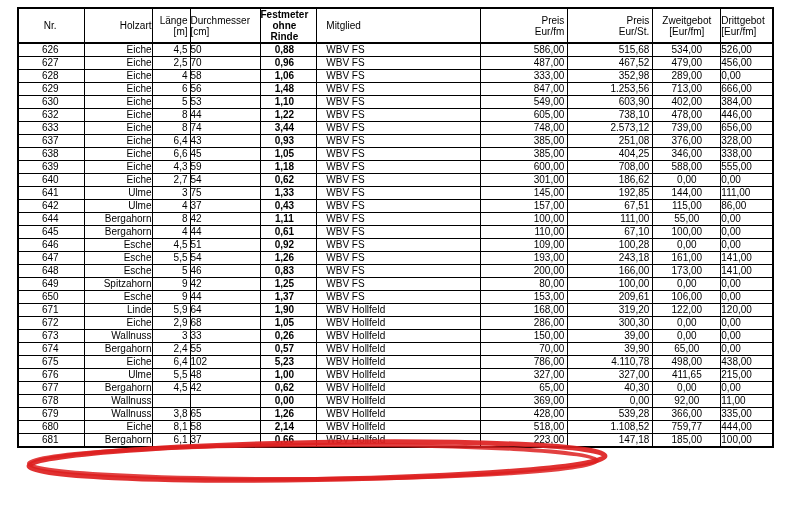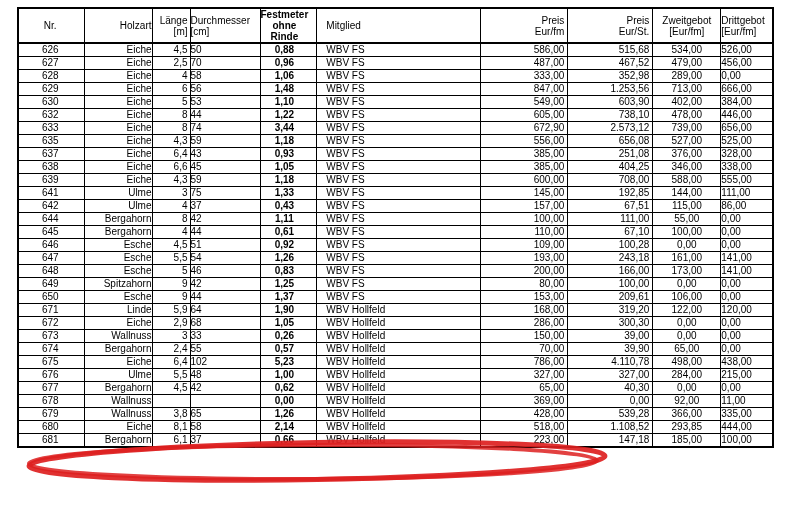--- a/index.html
+++ b/index.html
@@ -155,36 +155,24 @@
           <td class="c8">478,00</td>
           <td class="c9">446,00</td>
         </tr>
         <tr>
           <td class="c0">633</td>
           <td class="c1">Eiche</td>
           <td class="c2">8</td>
           <td class="c3">74</td>
           <td class="c4">3,44</td>
           <td class="c5">WBV FS</td>
-          <td class="c6">672,90</td>
+          <td class="c6">748,00</td>
           <td class="c7">2.573,12</td>
           <td class="c8">739,00</td>
           <td class="c9">656,00</td>
-        </tr>
-        <tr>
-          <td class="c0">635</td>
-          <td class="c1">Eiche</td>
-          <td class="c2">4,3</td>
-          <td class="c3">59</td>
-          <td class="c4">1,18</td>
-          <td class="c5">WBV FS</td>
-          <td class="c6">556,00</td>
-          <td class="c7">656,08</td>
-          <td class="c8">527,00</td>
-          <td class="c9">525,00</td>
         </tr>
         <tr>
           <td class="c0">637</td>
           <td class="c1">Eiche</td>
           <td class="c2">6,4</td>
           <td class="c3">43</td>
           <td class="c4">0,93</td>
           <td class="c5">WBV FS</td>
           <td class="c6">385,00</td>
           <td class="c7">251,08</td>
@@ -207,20 +195,32 @@
           <td class="c0">639</td>
           <td class="c1">Eiche</td>
           <td class="c2">4,3</td>
           <td class="c3">59</td>
           <td class="c4">1,18</td>
           <td class="c5">WBV FS</td>
           <td class="c6">600,00</td>
           <td class="c7">708,00</td>
           <td class="c8">588,00</td>
           <td class="c9">555,00</td>
+        </tr>
+        <tr>
+          <td class="c0">640</td>
+          <td class="c1">Eiche</td>
+          <td class="c2">2,7</td>
+          <td class="c3">54</td>
+          <td class="c4">0,62</td>
+          <td class="c5">WBV FS</td>
+          <td class="c6">301,00</td>
+          <td class="c7">186,62</td>
+          <td class="c8">0,00</td>
+          <td class="c9">0,00</td>
         </tr>
         <tr>
           <td class="c0">641</td>
           <td class="c1">Ulme</td>
           <td class="c2">3</td>
           <td class="c3">75</td>
           <td class="c4">1,33</td>
           <td class="c5">WBV FS</td>
           <td class="c6">145,00</td>
           <td class="c7">192,85</td>
@@ -385,21 +385,21 @@
         </tr>
         <tr>
           <td class="c0">676</td>
           <td class="c1">Ulme</td>
           <td class="c2">5,5</td>
           <td class="c3">48</td>
           <td class="c4">1,00</td>
           <td class="c5">WBV Hollfeld</td>
           <td class="c6">327,00</td>
           <td class="c7">327,00</td>
-          <td class="c8">284,00</td>
+          <td class="c8">411,65</td>
           <td class="c9">215,00</td>
         </tr>
         <tr>
           <td class="c0">677</td>
           <td class="c1">Bergahorn</td>
           <td class="c2">4,5</td>
           <td class="c3">42</td>
           <td class="c4">0,62</td>
           <td class="c5">WBV Hollfeld</td>
           <td class="c6">65,00</td>
@@ -433,21 +433,21 @@
         </tr>
         <tr>
           <td class="c0">680</td>
           <td class="c1">Eiche</td>
           <td class="c2">8,1</td>
           <td class="c3">58</td>
           <td class="c4">2,14</td>
           <td class="c5">WBV Hollfeld</td>
           <td class="c6">518,00</td>
           <td class="c7">1.108,52</td>
-          <td class="c8">293,85</td>
+          <td class="c8">759,77</td>
           <td class="c9">444,00</td>
         </tr>
         <tr>
           <td class="c0">681</td>
           <td class="c1">Bergahorn</td>
           <td class="c2">6,1</td>
           <td class="c3">37</td>
           <td class="c4">0,66</td>
           <td class="c5">WBV Hollfeld</td>
           <td class="c6">223,00</td>

